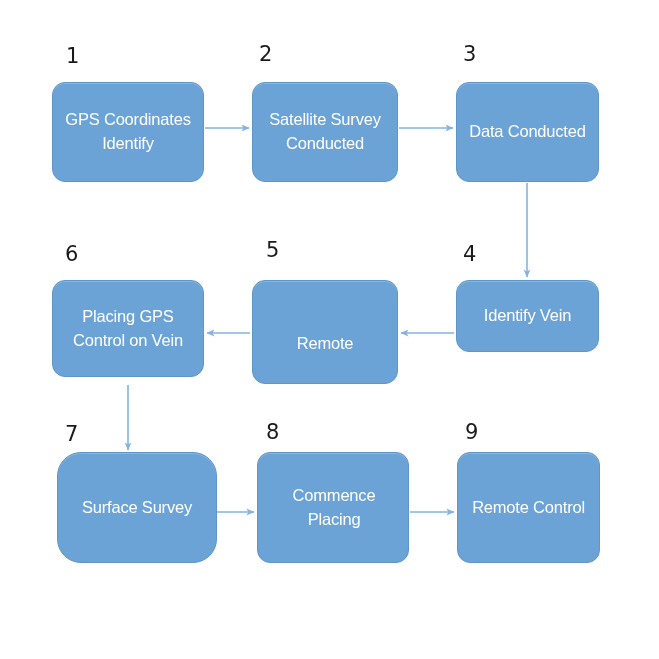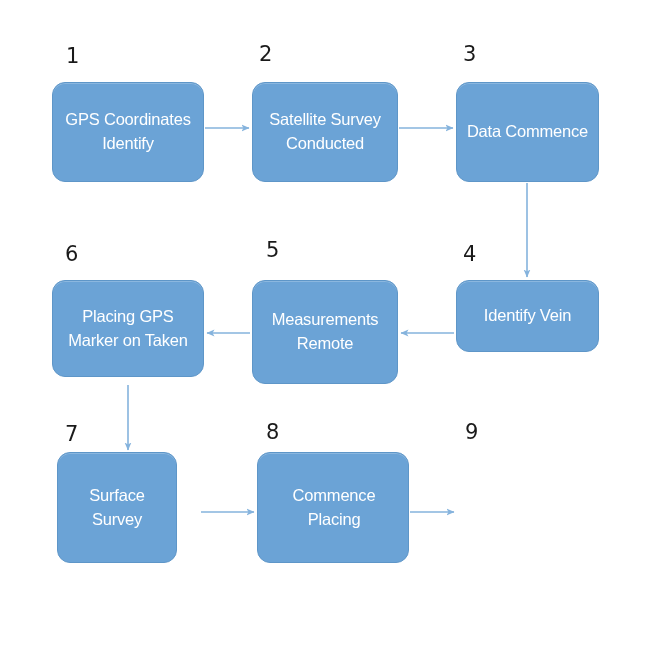--- a/index.html
+++ b/index.html
@@ -100,37 +100,40 @@
 
   <div class="node" style="left:52px; top:82px; width:152px; height:100px;">
     <span class="node-label"><span>GPS Coordinates</span><br><span>Identify</span></span>
   </div>
 
   <div class="node" style="left:252px; top:82px; width:146px; height:100px;">
     <span class="node-label"><span>Satellite Survey</span><br><span>Conducted</span></span>
   </div>
 
   <div class="node" style="left:456px; top:82px; width:143px; height:100px;">
-    <span class="node-label">Data Commence</span>
+    <span class="node-label">Data Conducted</span>
   </div>
 
   <div class="node" style="left:456px; top:280px; width:143px; height:72px;">
     <span class="node-label">Identify Vein</span>
   </div>
 
   <div class="node" style="left:252px; top:280px; width:146px; height:104px;">
-    <span class="node-label"><span>Measurements</span><br><span>Remote</span></span>
+    <span class="node-label"><br><span>Remote</span></span>
   </div>
 
   <div class="node" style="left:52px; top:280px; width:152px; height:97px;">
-    <span class="node-label"><span>Placing GPS</span><br><span>Marker on Taken</span></span>
+    <span class="node-label"><span>Placing GPS</span><br><span>Control on Vein</span></span>
   </div>
 
-  <div class="node" style="left:57px; top:452px; width:120px; height:111px;">
+  <div class="node" style="left:57px; top:452px; width:160px; height:111px;border-radius:24px;">
     <span class="node-label">Surface Survey</span>
   </div>
 
   <div class="node" style="left:257px; top:452px; width:152px; height:111px;padding-left:10px;">
     <span class="node-label"><span>Commence</span><br><span>Placing</span></span>
   </div>
 
+  <div class="node" style="left:457px; top:452px; width:143px; height:111px;">
+    <span class="node-label">Remote Control</span>
+  </div>
 
 </div>
 
 </body></html>

